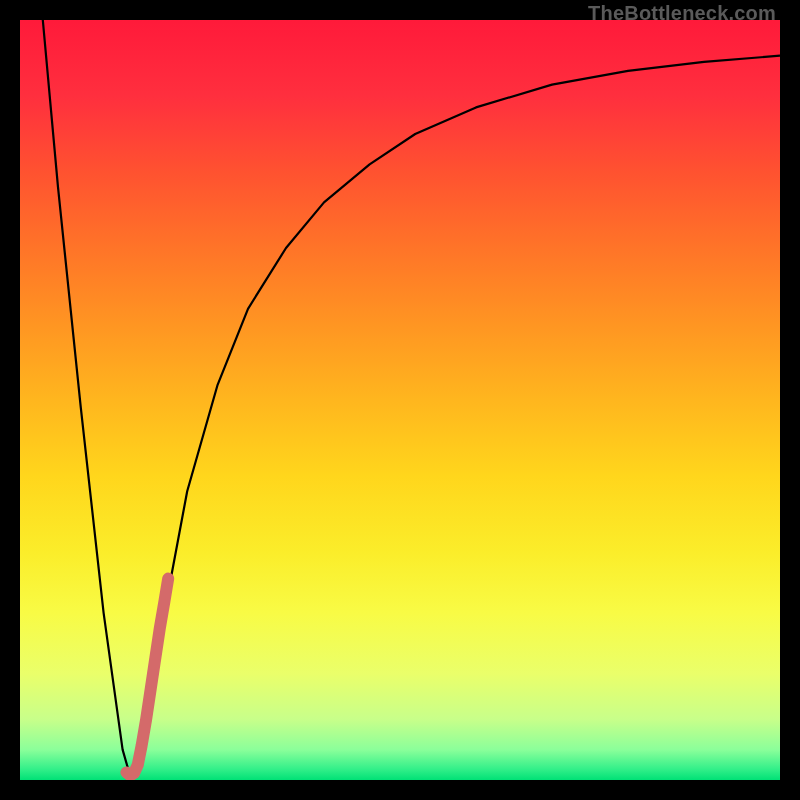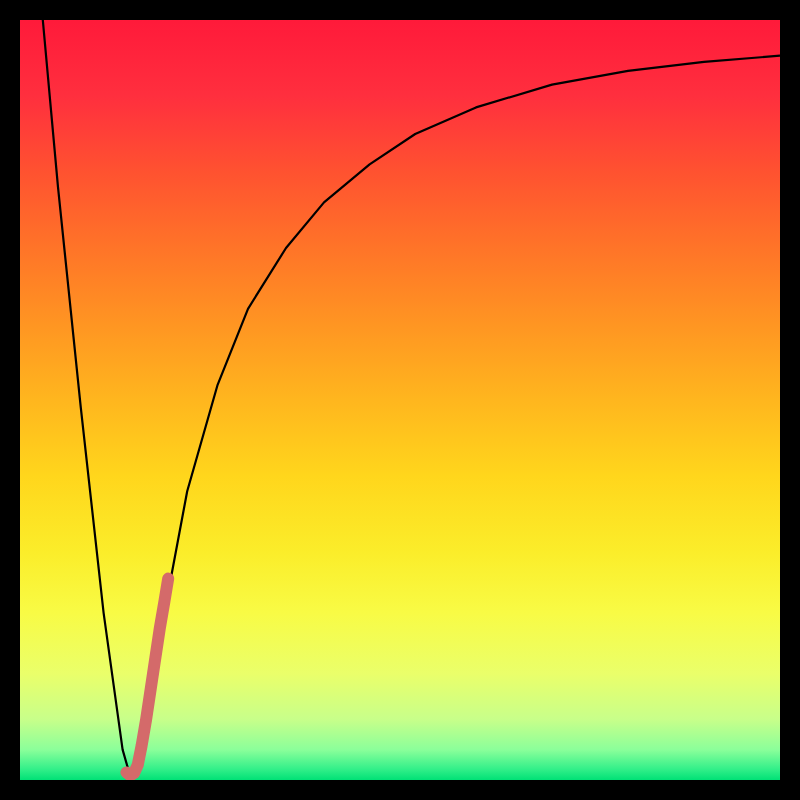--- a/index.html
+++ b/index.html
@@ -80,14 +80,15 @@
       <rect x="0" y="0" width="760" height="760" fill="url(#bgGrad)"></rect>
     </svg>
 
     <svg class="curves" viewBox="0 0 760 760" preserveAspectRatio="none">
         <path d="M22.80 0.00 L38.00 167.20 L60.80 387.60 L83.60 592.80 L102.60 729.60 L110.20 756.20 L117.80 744.80 L129.20 684.00 L144.40 592.80 L167.20 471.20 L197.60 364.80 L228.00 288.80 L266.00 228.00 L304.00 182.40 L349.60 144.40 L395.20 114.00 L456.00 87.40 L532.00 64.60 L608.00 50.92 L684.00 41.80 L760.00 35.72" fill="none" stroke="#000000" stroke-width="2.2" stroke-linejoin="round" stroke-linecap="butt"></path>
         <path d="M106.40 752.40 L110.20 755.44 L114.00 753.16 L117.80 744.80 L121.60 725.80 L126.16 699.20 L130.72 668.80 L135.28 638.40 L139.84 608.00 L144.40 581.40 L148.20 558.60" fill="none" stroke="#d46a6a" stroke-width="12" stroke-linejoin="round" stroke-linecap="round"></path>
       </svg>
 
   </div>
 
+  <div class="watermark">TheBottleneck.com</div>
 
 </div>
 
 </body></html>

